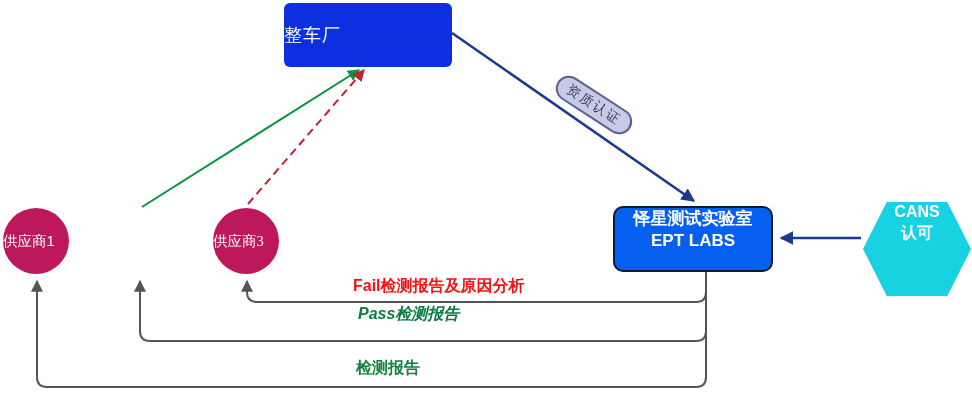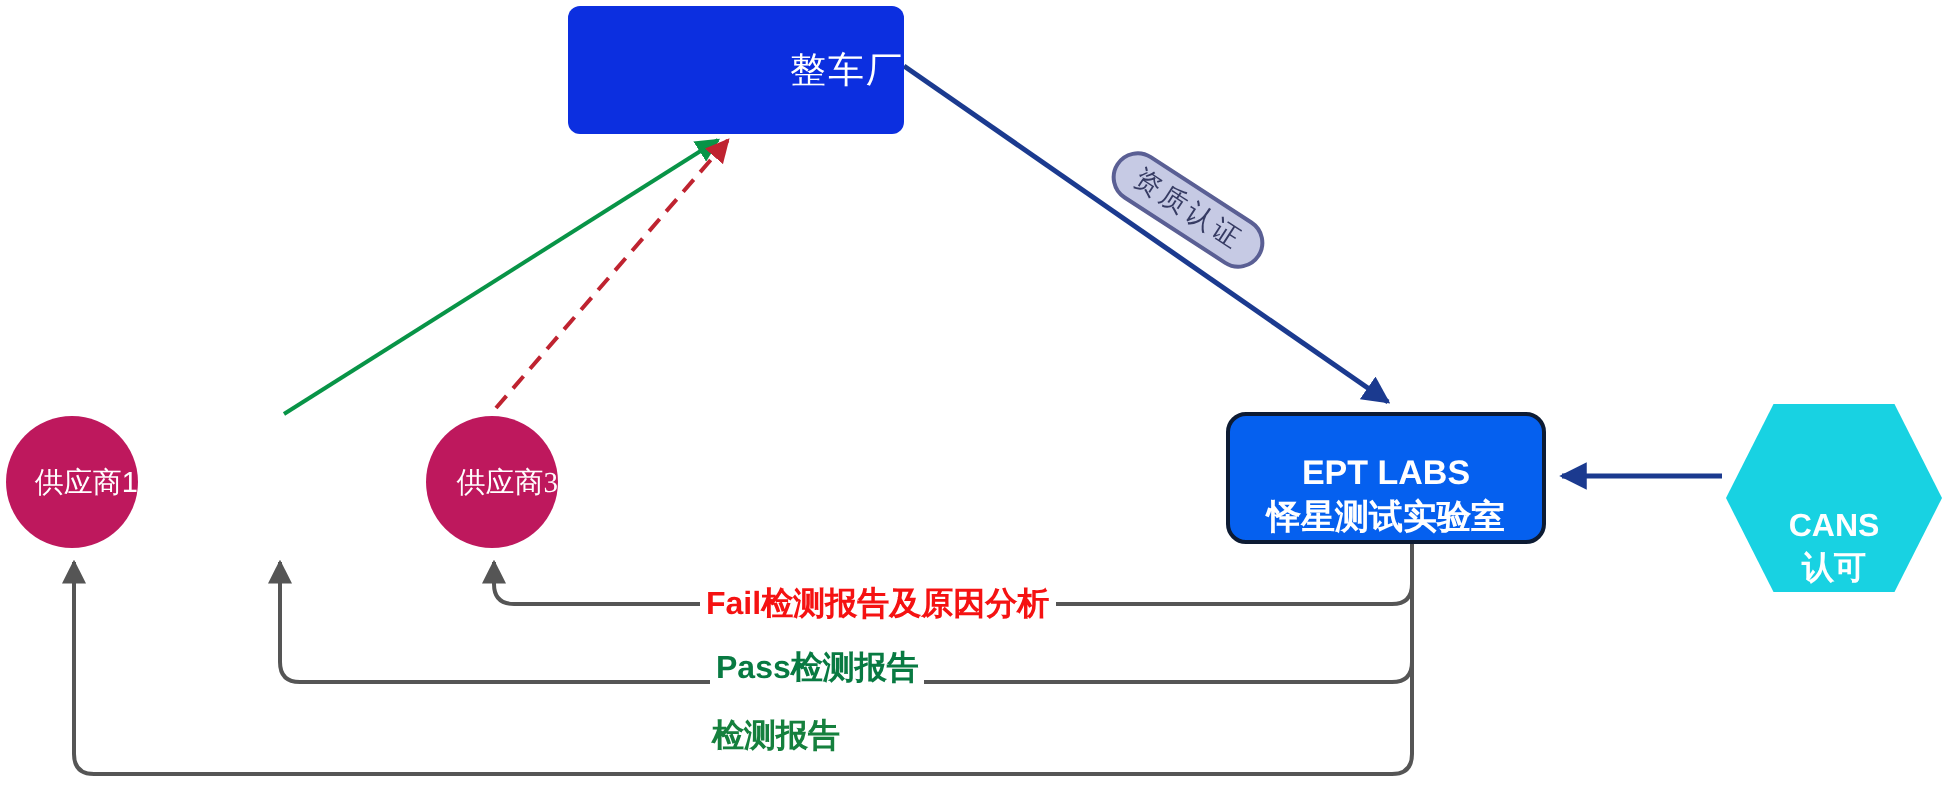--- a/index.html
+++ b/index.html
@@ -18,21 +18,21 @@
     position: absolute;
     left: 0; top: 0;
     width: 972px; height: 400px;
     z-index: 1;
   }
 
   .node {
     position: absolute;
     display: flex;
     align-items: center;
-    justify-content: flex-end;
+    justify-content: flex-start;
     text-align: center;
     color: #ffffff;
     z-index: 2;
   }
 
   .oem-box {
     left: 284px; top: 3px;
     width: 168px; height: 64px;
     background: #0c2fe0;
     border-radius: 6px;
@@ -94,22 +94,22 @@
 
   .edge-label {
     position: absolute;
     font-size: 16px;
     font-weight: bold;
     white-space: nowrap;
     z-index: 3;
     background: #ffffff;
     padding: 0 3px;
   }
-  .edge-label.fail   { left: 350px; top: 276px; color: #f51212; margin-top: 16px; }
-  .edge-label.pass   { left: 355px; top: 324px; color: #087a42; }
+  .edge-label.fail   { left: 350px; top: 276px; color: #f51212; }
+  .edge-label.pass   { left: 355px; top: 304px; color: #087a42; font-style: italic; }
   .edge-label.report { left: 353px; top: 358px; color: #15803d; }
 </style>
 </head>
 <body>
 
 <div class="canvas">
 
   <svg class="wires" viewBox="0 0 972 400">
     <defs>
       <marker id="m-navy" viewBox="0 0 10 10" refX="9" refY="5" markerWidth="5.5" markerHeight="5.5" orient="auto" markerUnits="strokeWidth">
@@ -146,22 +146,22 @@
   </div>
 
   <div class="node supplier s1">
     <span>供应商1</span>
   </div>
   <div class="node supplier s3">
     <span>供应商3</span>
   </div>
 
   <div class="node lab-box">
+    <span>怿星测试实验室</span>
     <span>EPT LABS</span>
-    <span>怿星测试实验室</span>
   </div>
 
   <div class="node hexagon">
     <span>CANS</span>
     <span>认可</span>
   </div>
 
   <div class="pill">
     <span>资质认证</span>
   </div>

